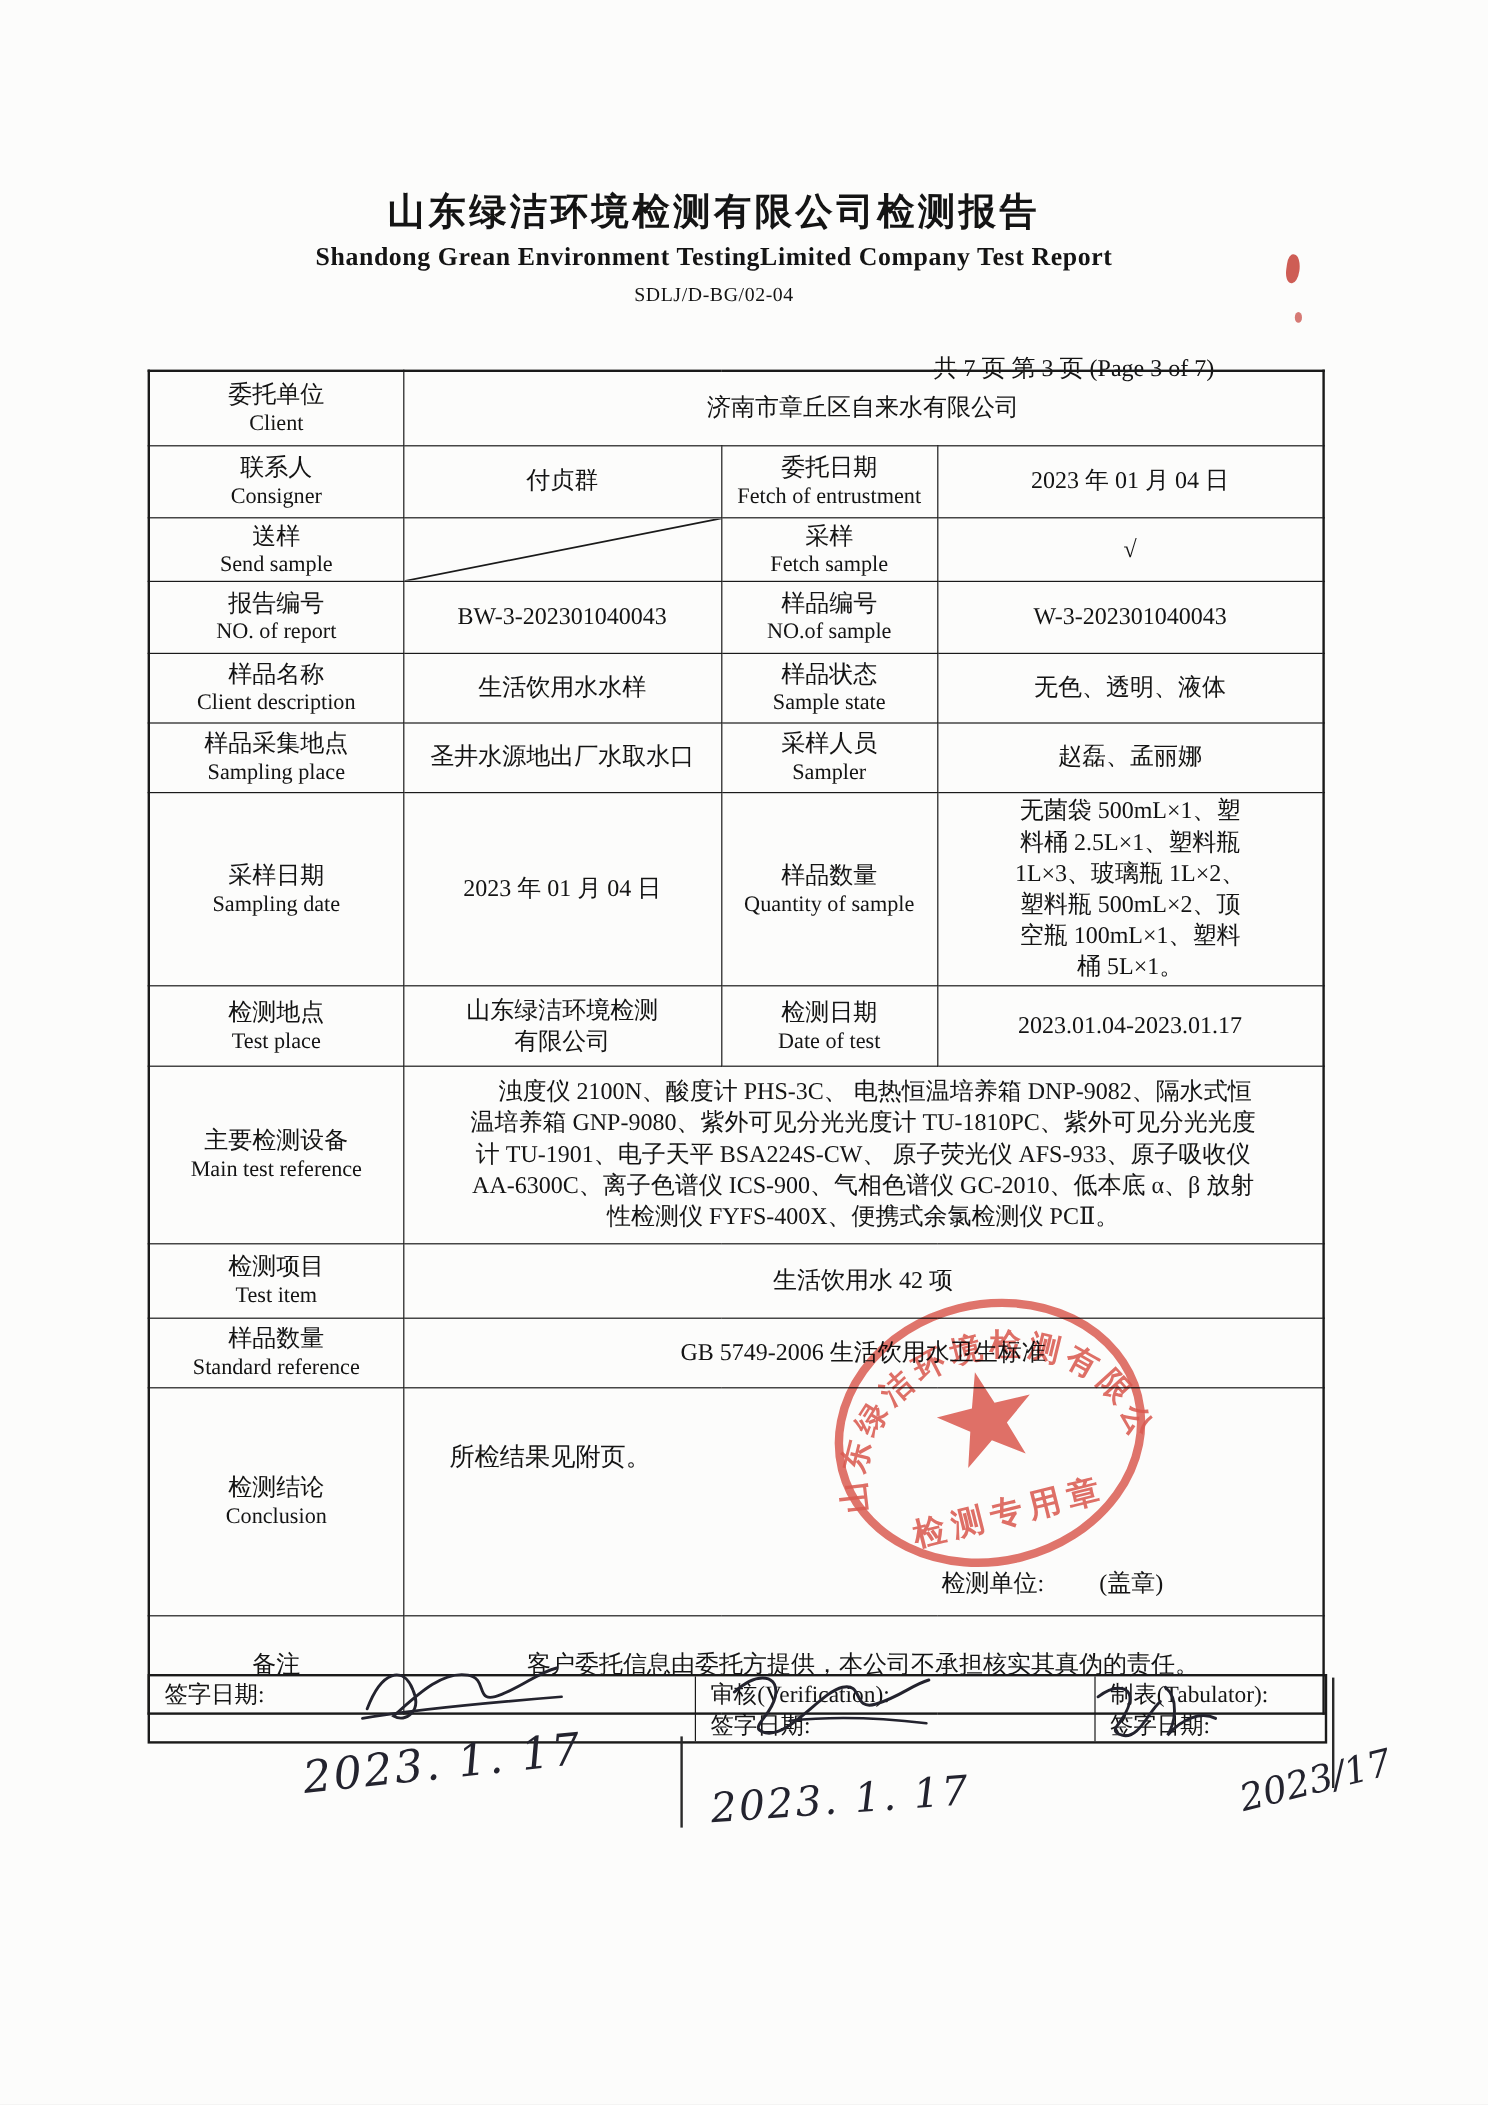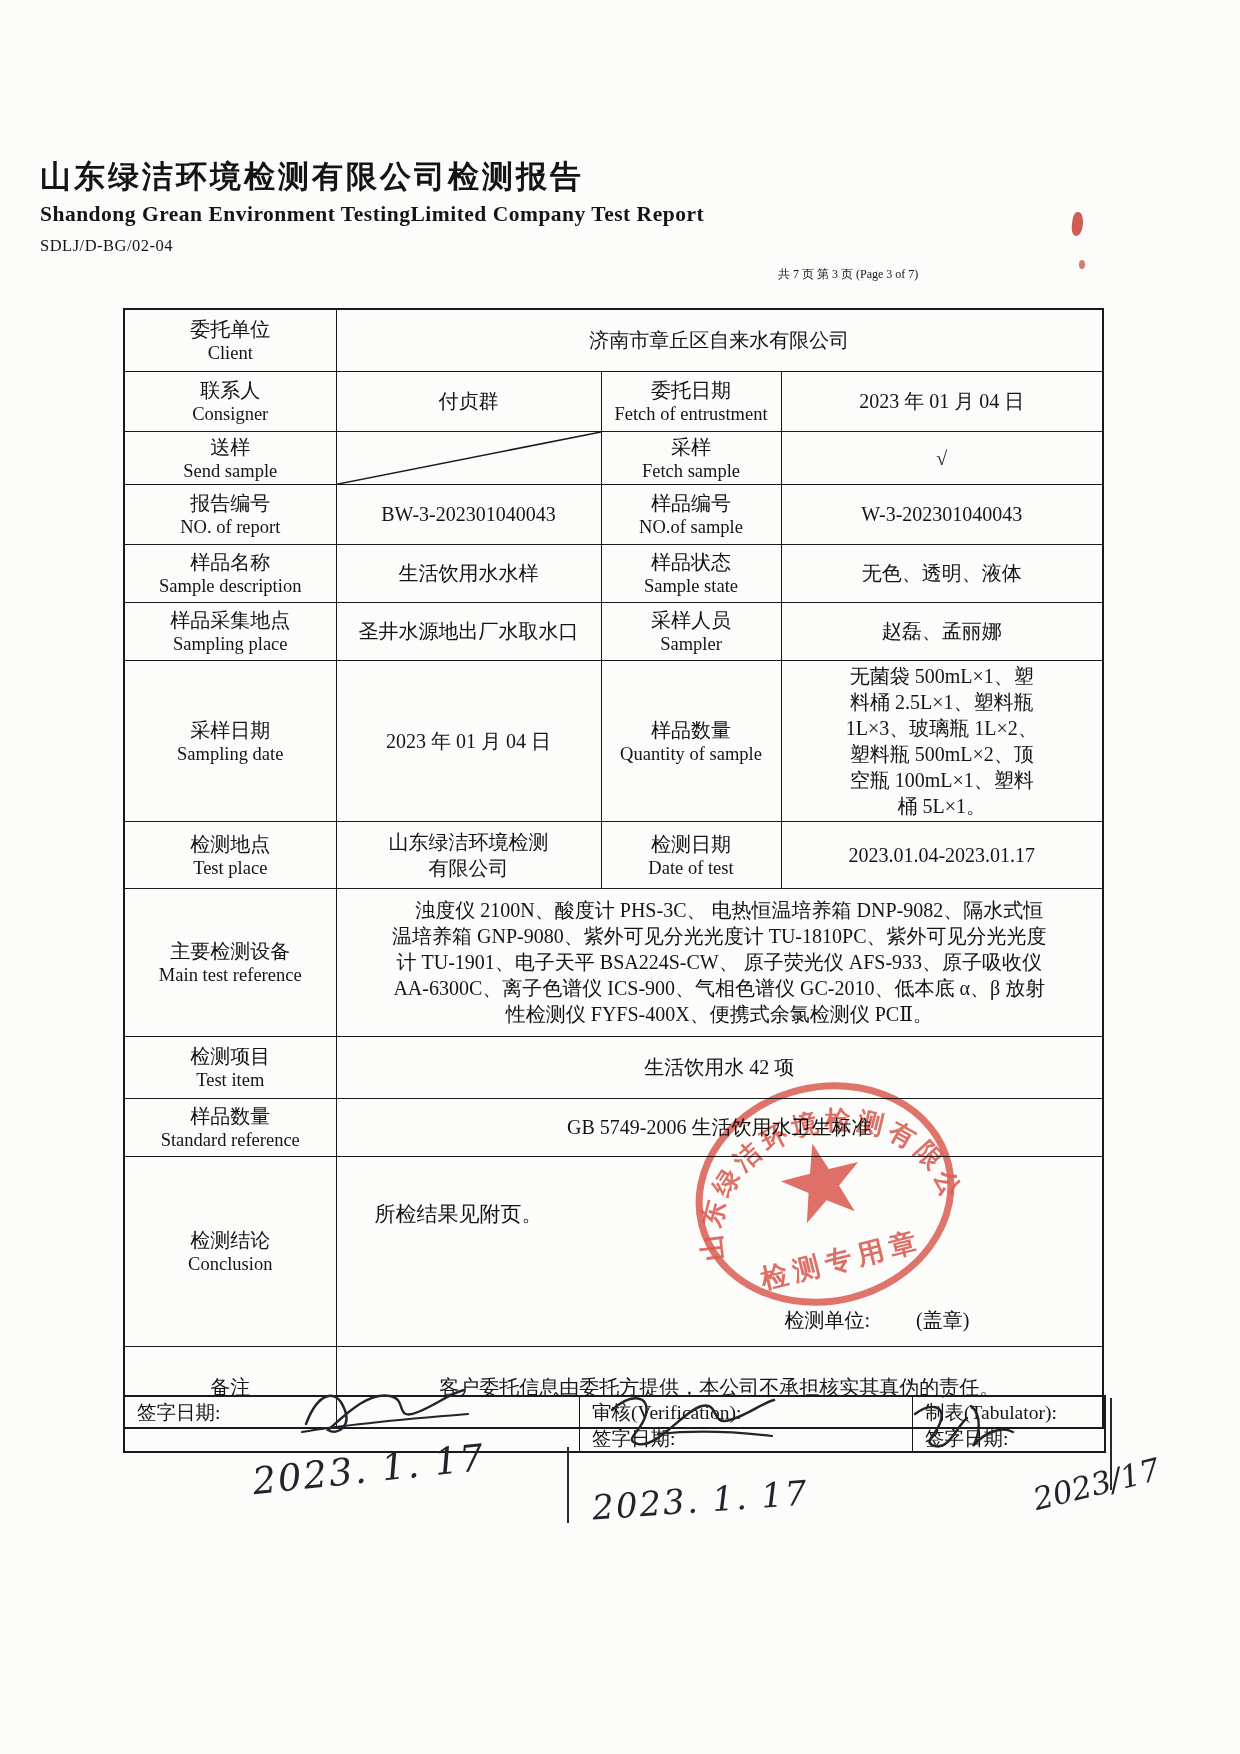--- a/index.html
+++ b/index.html
@@ -3,25 +3,25 @@
 <meta charset="utf-8">
 <style>
   html,body{margin:0;padding:0;background:#e8e8e8;}
   .page{
     position:relative;width:1240px;height:1754px;margin:0 auto;
     background:#fcfcfb;color:#141414;
     font-family:"Liberation Serif","DejaVu Serif",serif;
     overflow:hidden;
   }
   
-  .title-wrap{position:absolute;top:156px;left:40px;width:1110px;text-align:left;}
+  .title-wrap{position:absolute;top:156px;left:40px;width:1110px;text-align:center;}
   .title-zh{font-size:31px;font-weight:bold;letter-spacing:3px;}
   .title-en{font-size:21.5px;font-weight:bold;margin-top:4px;letter-spacing:.5px;}
   .doc-code{font-size:16.5px;margin-top:9px;letter-spacing:.5px;}
-  .page-info{position:absolute;top:266px;left:778px;font-size:12px;}
+  .page-info{position:absolute;top:293px;left:778px;font-size:20px;}
   
   table.report{
     position:absolute;top:308px;left:123px;width:979px;
     border-collapse:collapse;table-layout:fixed;
     border:2.5px solid #1a1a1a;
   }
   table.report td{
     border:1.6px solid #1a1a1a;
     padding:2px 6px;font-size:20px;text-align:center;vertical-align:middle;
     line-height:1.3;overflow:hidden;
@@ -141,21 +141,21 @@
       <td class="lab">
         <span class="zh">样品编号</span>
         <span class="en">NO.of sample</span>
       </td>
       <td>W-3-202301040043</td>
     </tr>
 
     <tr style="height:58px">
       <td class="lab">
         <span class="zh">样品名称</span>
-        <span class="en">Sample description</span>
+        <span class="en">Client description</span>
       </td>
       <td>生活饮用水水样</td>
       <td class="lab">
         <span class="zh">样品状态</span>
         <span class="en">Sample state</span>
       </td>
       <td>无色、透明、液体</td>
     </tr>
 
     <tr style="height:58px">

